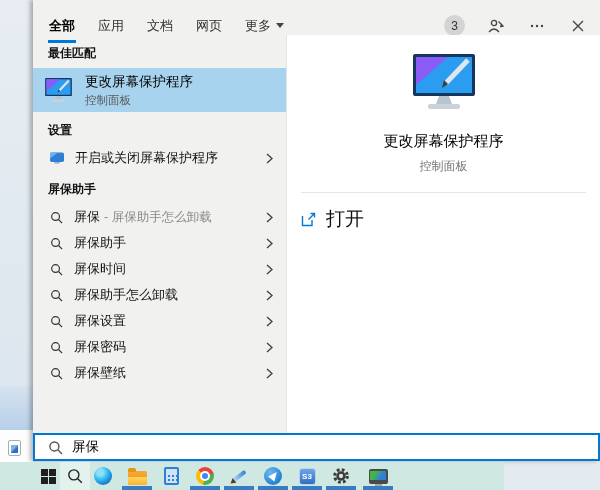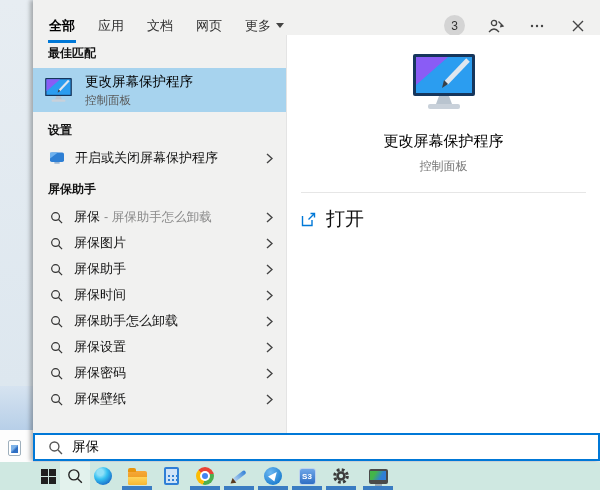--- a/index.html
+++ b/index.html
@@ -61,21 +61,21 @@
   .prev-div { width:calc(100% - 28px); border-top:1px solid #e6e6e6; margin-top:17px; }
   .prev-action { align-self:stretch; display:flex; align-items:center; gap:10px;
                  padding:13px 0 0 14px; font-size:19px; color:#111; }
 
   
   .searchbox { flex:0 0 auto; height:28px; background:#fff; border:2px solid #0078d7;
                display:flex; align-items:center; padding-left:13px; gap:9px; }
   .searchbox .q { font-size:13.5px; color:#000; }
 
   
-  .taskbar { position:absolute; left:0; top:462px; width:600px; height:28px; background:#cfe8e1;padding-left:28px; }
+  .taskbar { position:absolute; left:0; top:462px; width:504px; height:28px; background:#cfe8e1;padding-left:28px; }
   .tb { position:absolute; top:4px; width:30px; height:20px; display:flex; align-items:center; justify-content:center; }
   .tb-cell-hl { position:absolute; top:0; height:28px; width:30px; background:#e3f2ed; }
   .runbar { position:absolute; bottom:0; height:4px; width:30px; background:#3a7cc2; }
 
   
   .winlogo { width:15px; height:15px; display:grid; grid-template-columns:7px 7px; grid-template-rows:7px 7px; gap:1px; }
   .winlogo div { background:#1f1f1f; }
   .edge-ic { width:18px; height:18px; border-radius:50%;
              background:radial-gradient(circle at 35% 30%, #8fe0f7 0 18%, #35c1f1 40%, #1b74cc 75%, #0c59a4 100%); }
   .folder-ic { position:relative; width:19px; height:14px; margin-top:3px;
@@ -227,34 +227,20 @@
           </span>
         </div>
 
         <div id="web-rows">
             <div class="row">
               <svg width="13" height="13" viewBox="0 0 14 14" fill="none" stroke="#333" stroke-width="1.3">
                 <circle cx="6" cy="6" r="4.2"></circle>
                 <line x1="9.2" y1="9.2" x2="13" y2="13"></line>
               </svg>
               <div class="grow">
-                <span>屏保图片</span>
-              </div>
-              <span class="chev">
-                <svg width="7" height="11" viewBox="0 0 7 11" fill="none" stroke="#444" stroke-width="1.4">
-                  <path d="M1 1 L6 5.5 L1 10"></path>
-                </svg>
-              </span>
-            </div>
-            <div class="row">
-              <svg width="13" height="13" viewBox="0 0 14 14" fill="none" stroke="#333" stroke-width="1.3">
-                <circle cx="6" cy="6" r="4.2"></circle>
-                <line x1="9.2" y1="9.2" x2="13" y2="13"></line>
-              </svg>
-              <div class="grow">
                 <span>屏保助手</span>
               </div>
               <span class="chev">
                 <svg width="7" height="11" viewBox="0 0 7 11" fill="none" stroke="#444" stroke-width="1.4">
                   <path d="M1 1 L6 5.5 L1 10"></path>
                 </svg>
               </span>
             </div>
             <div class="row">
               <svg width="13" height="13" viewBox="0 0 14 14" fill="none" stroke="#333" stroke-width="1.3">

